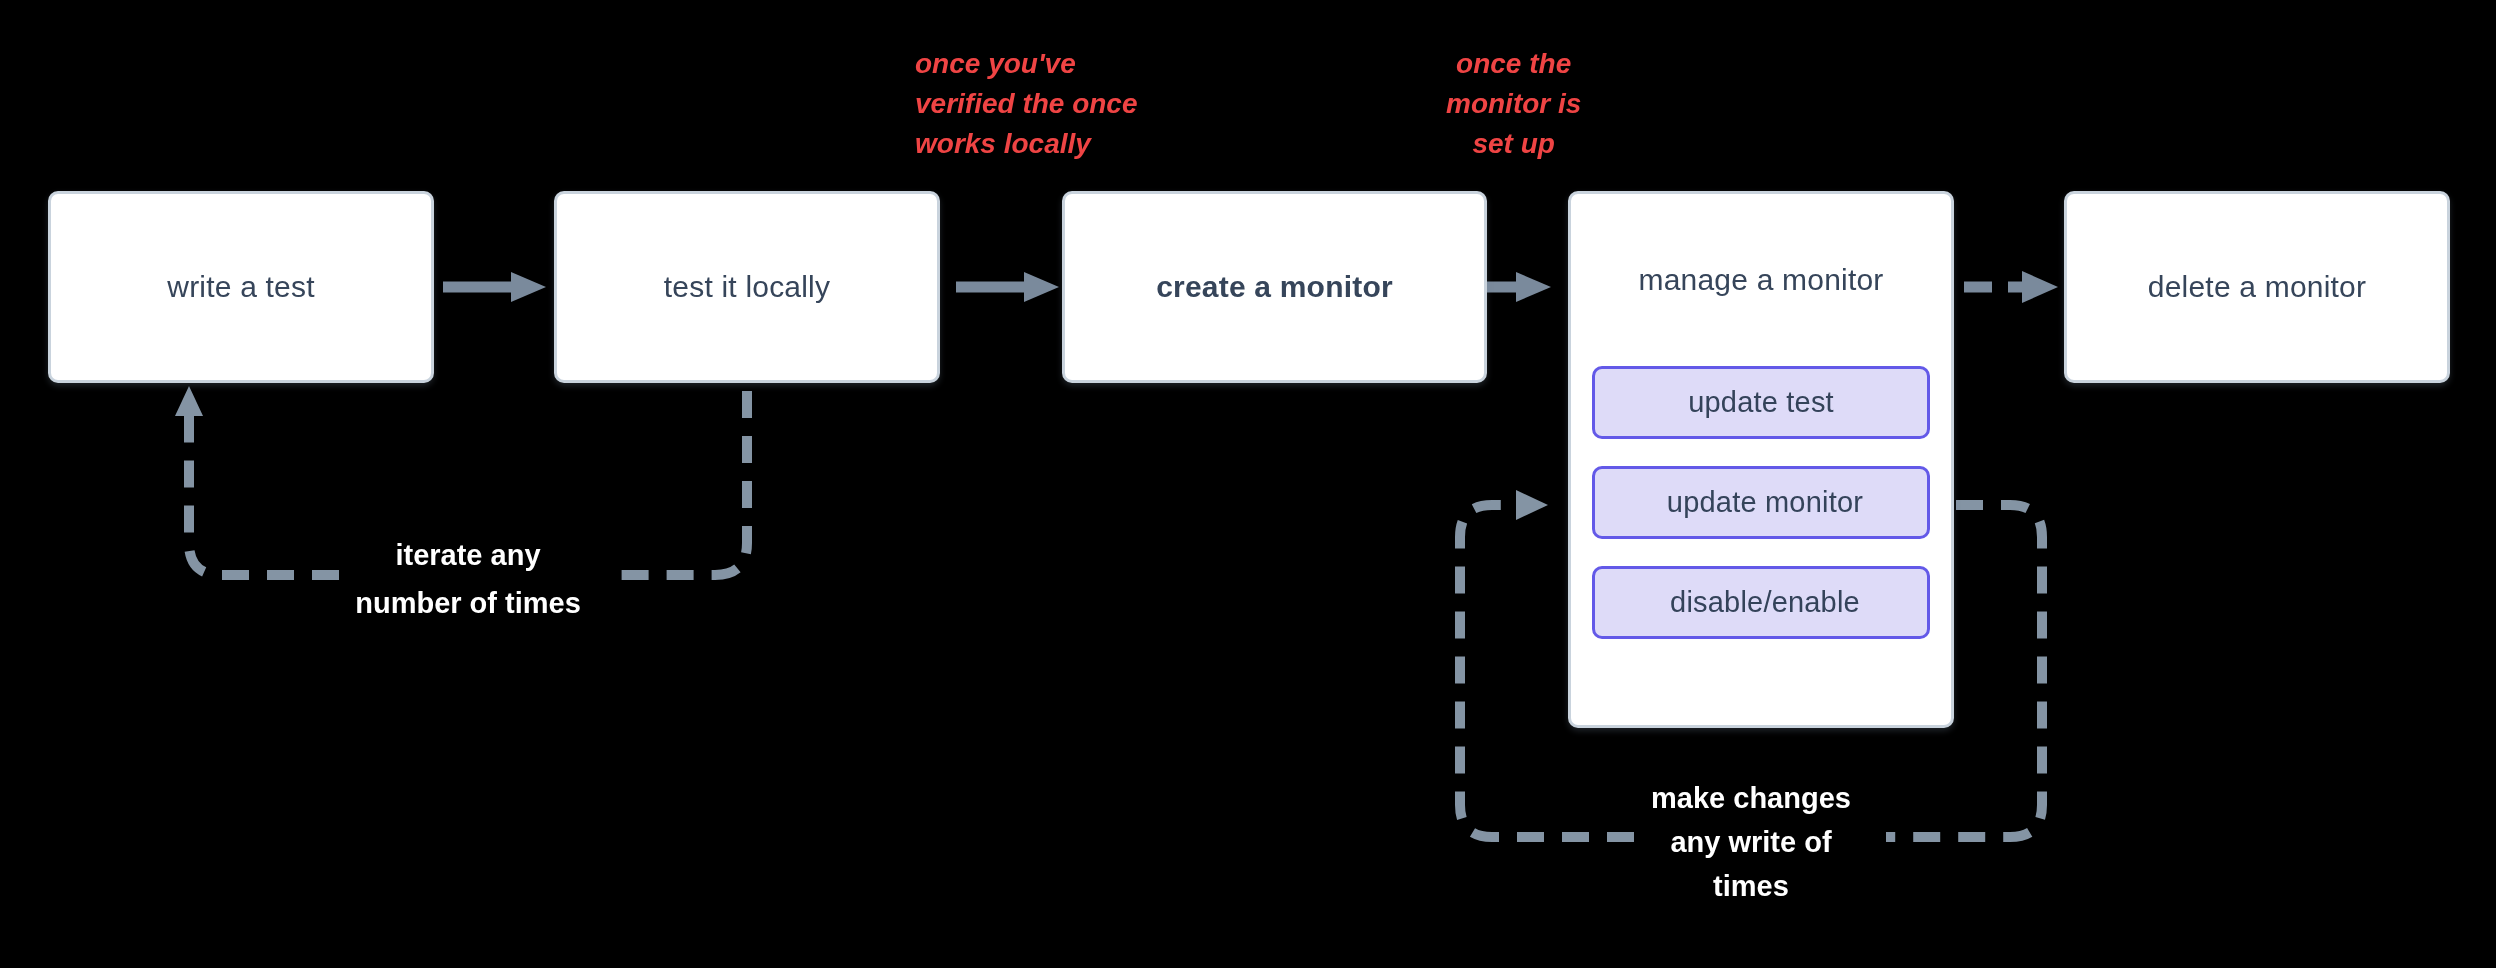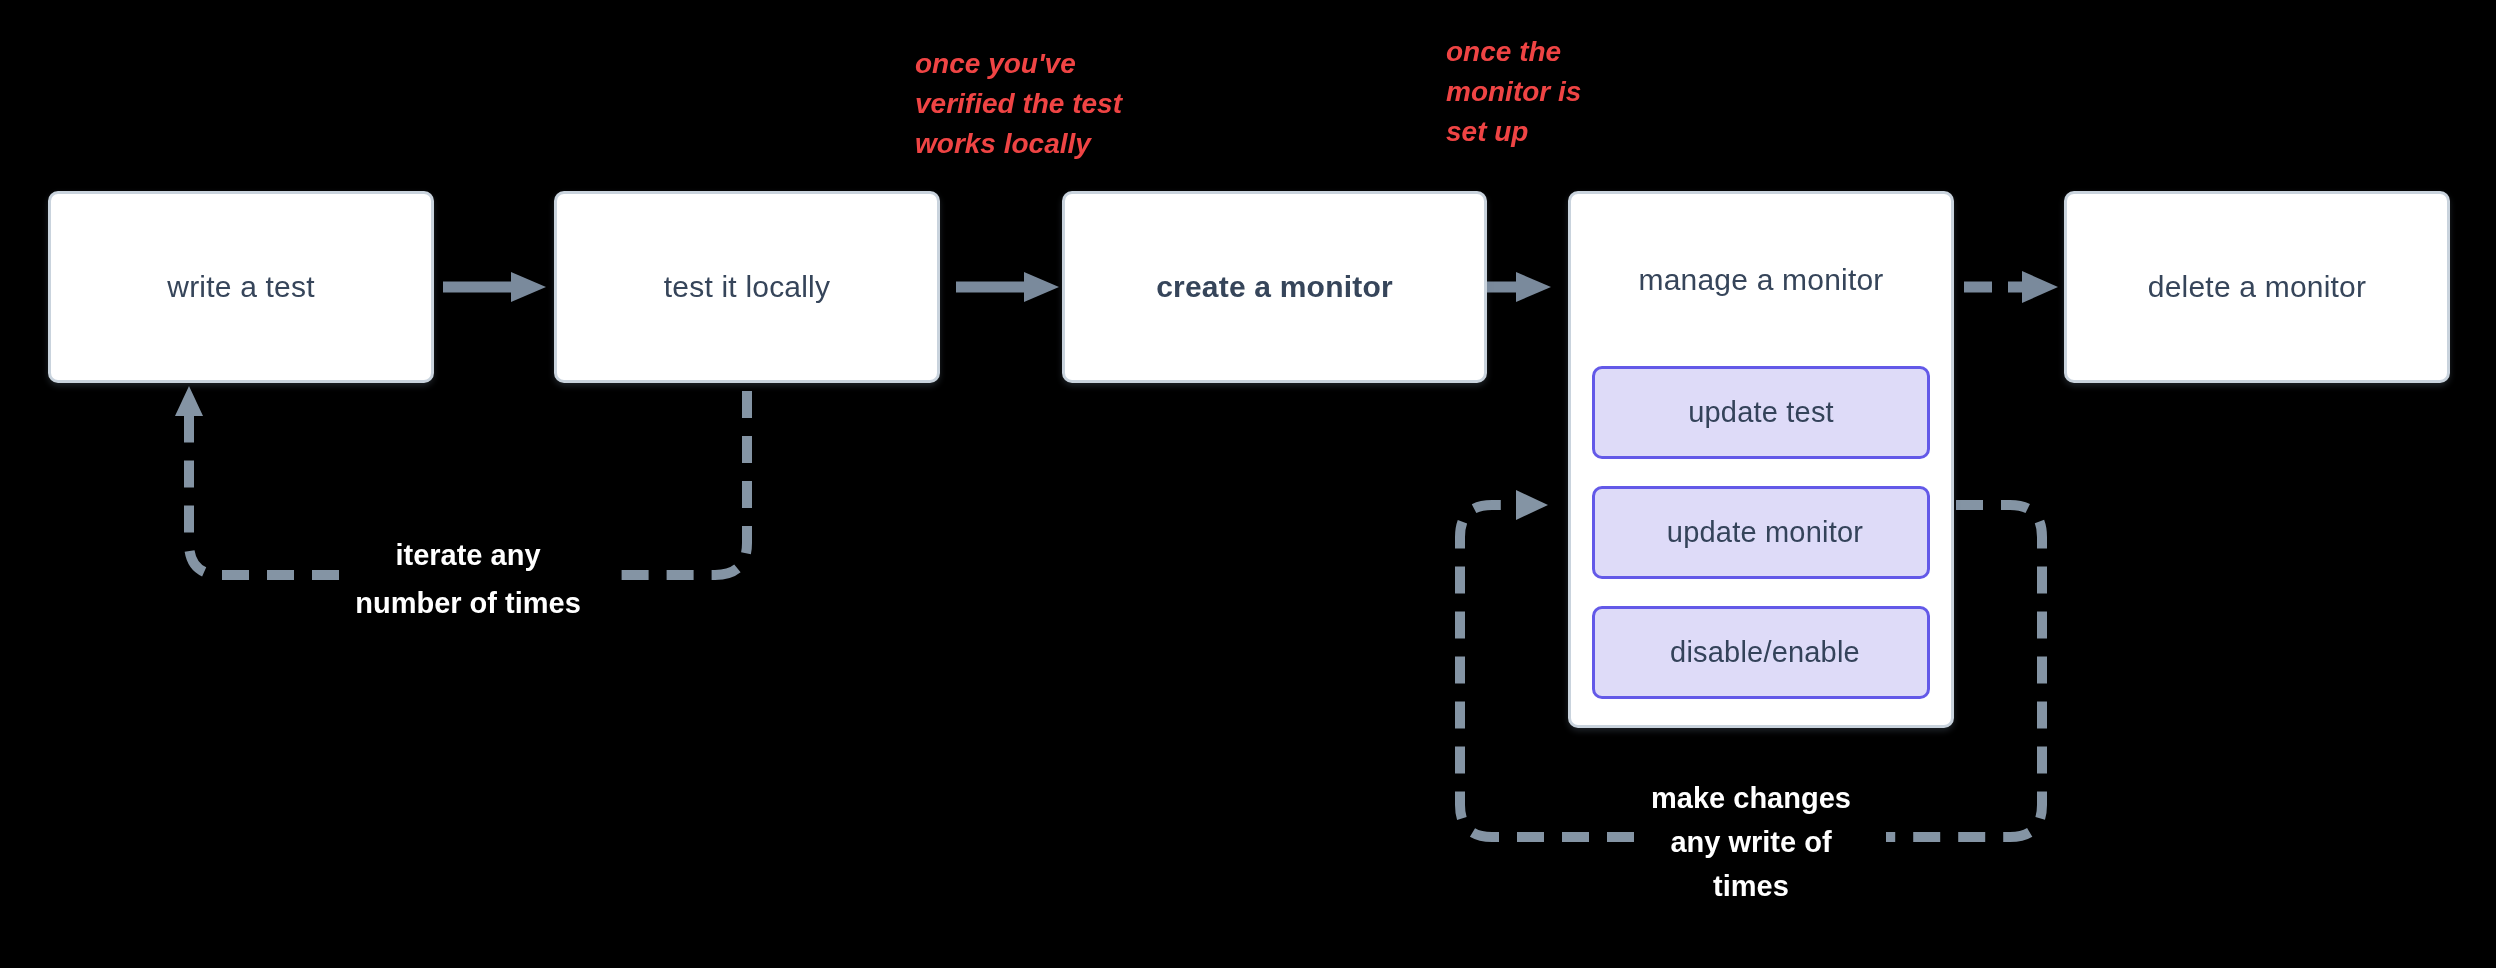--- a/index.html
+++ b/index.html
@@ -12,38 +12,38 @@
     box-sizing:border-box;display:flex;align-items:center;justify-content:center;
     color:#36455A;font-size:30px;font-weight:500;letter-spacing:0.2px;
     box-shadow:0 3px 6px rgba(120,140,160,0.25);
   }
   .node-sm{width:386px;height:192px;top:191px;}
   .node-tall{width:386px;height:537px;top:191px;flex-direction:column;justify-content:flex-start;}
   .node-title{
     height:172px;display:flex;align-items:center;justify-content:center;width:100%;
   }
   .action-btn{
-    width:338px;height:93px;margin:0 auto;background:#DEDBF8;border:3px solid #6359E8;
+    width:338px;height:73px;margin:0 auto;background:#DEDBF8;border:3px solid #6359E8;
     border-radius:10px;box-sizing:border-box;display:flex;align-items:center;justify-content:center;
     color:#34435A;font-size:29px;font-weight:500;
   }
   .action-btn + .action-btn{margin-top:27px;padding-left:8px;}
   svg.connectors{position:absolute;left:0;top:0;pointer-events:none;}
   .loop-label{
     position:absolute;text-align:center;color:#ffffff;font-weight:700;font-size:29px;
   }
   .loop-label .ln{display:block;}
   #iterate-label{left:238px;top:531px;width:460px;line-height:48px;}
   #make-changes-label{left:1521px;top:776px;width:460px;line-height:44px;}
   .annotation{
     position:absolute;color:#ef4444;font-style:italic;font-weight:600;font-size:28px;
     line-height:40px;text-align:left;
   }
   #annotation-verified{left:915px;top:44px;}
-  #annotation-setup{left:1446px;top:32px;}
+  #annotation-setup{left:1446px;top:44px;text-align:center;}
 </style>
 </head>
 <body>
 
 <div id="stage">
 
   <svg class="connectors" width="2496" height="968" viewBox="0 0 2496 968">
 
     <g>
       <path d="M443 287 H513" stroke="#7A8A9C" stroke-width="11" fill="none"></path>
@@ -73,21 +73,21 @@
 
     <g>
       <path d="M1956 505 H2010 Q2042 505 2042 537 V805 Q2042 837 2010 837 H1886" stroke="#8494A4" stroke-width="10" fill="none" stroke-dasharray="27 18"></path>
       <path d="M1634 837 H1492 Q1460 837 1460 805 V537 Q1460 505 1492 505 H1512" stroke="#8494A4" stroke-width="10" fill="none" stroke-dasharray="27 18"></path>
       <polygon points="1516,490 1548,505 1516,520" fill="#8494A4"></polygon>
     </g>
   </svg>
 
   <div class="annotation" id="annotation-verified">
     <span class="ln" style="display:block">once you've</span>
-    <span class="ln" style="display:block">verified the test</span>
+    <span class="ln" style="display:block">verified the once</span>
     <span class="ln" style="display:block">works locally</span>
   </div>
 
   <div class="annotation" id="annotation-setup">
     <span class="ln" style="display:block">once the</span>
     <span class="ln" style="display:block">monitor is</span>
     <span class="ln" style="display:block">set up</span>
   </div>
 
   <div class="node node-sm" style="left:554px;">

